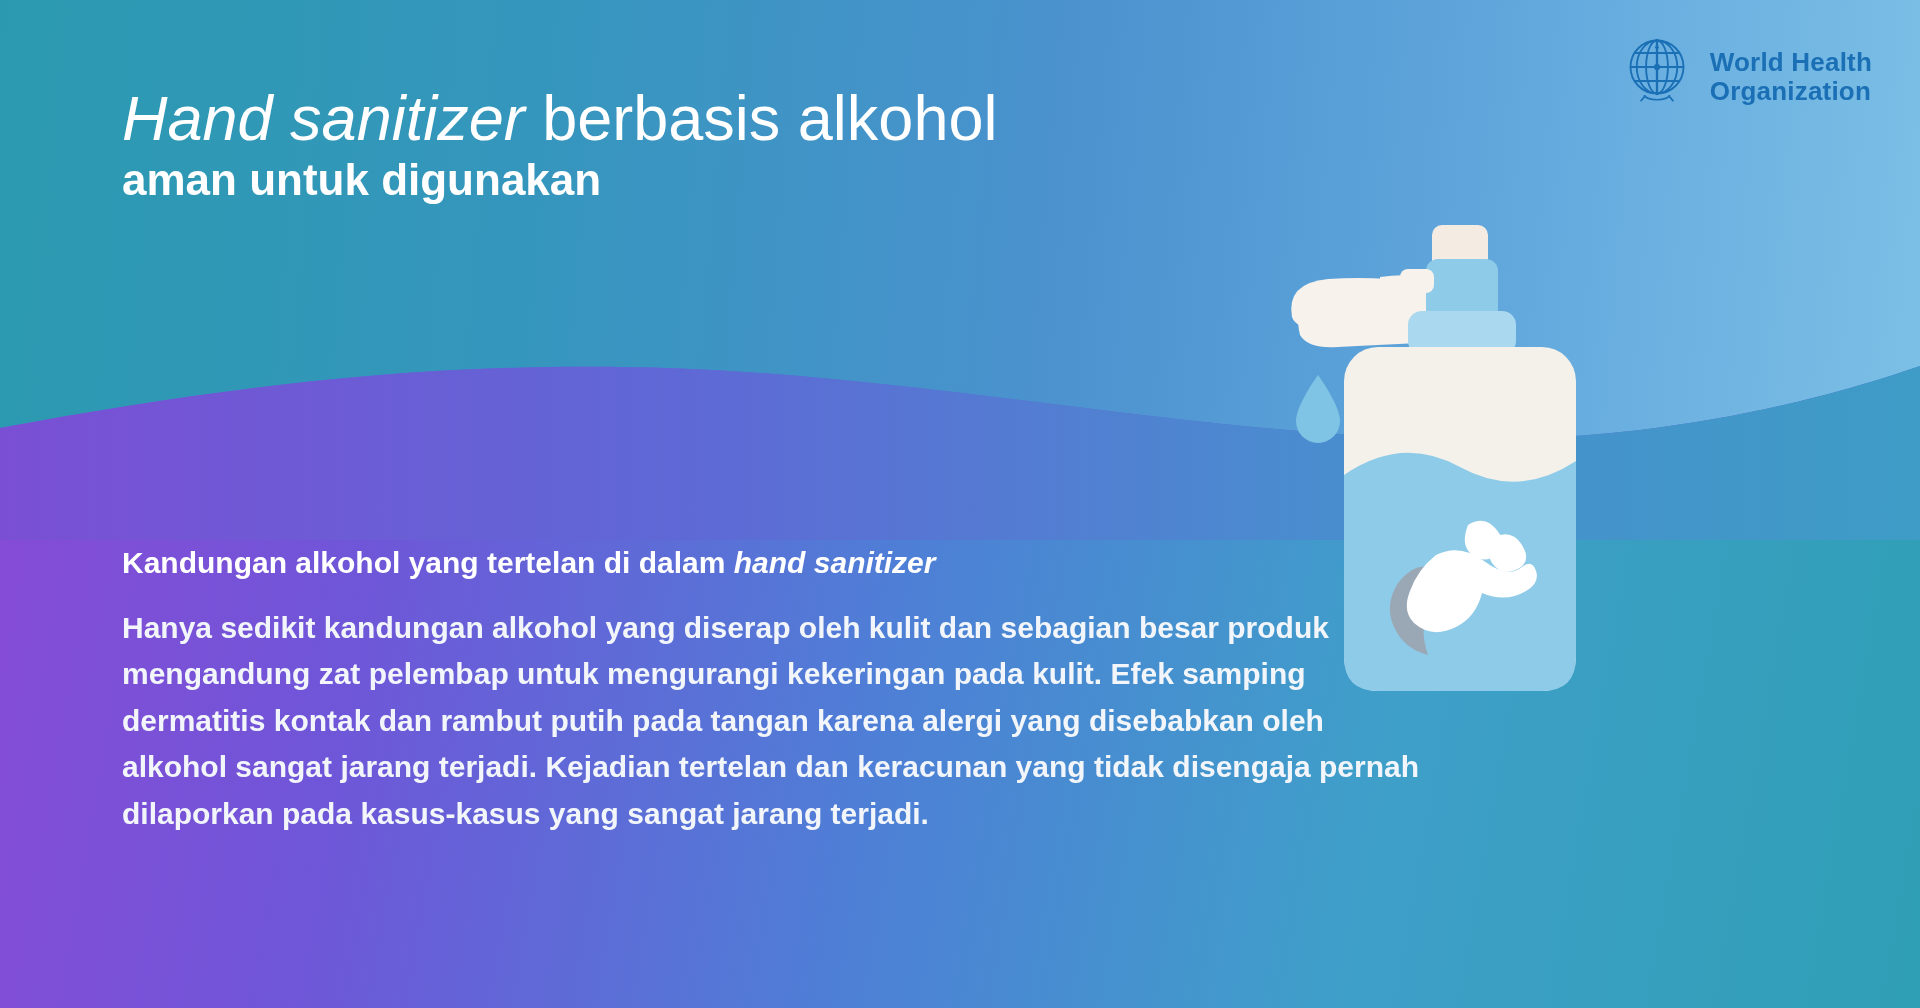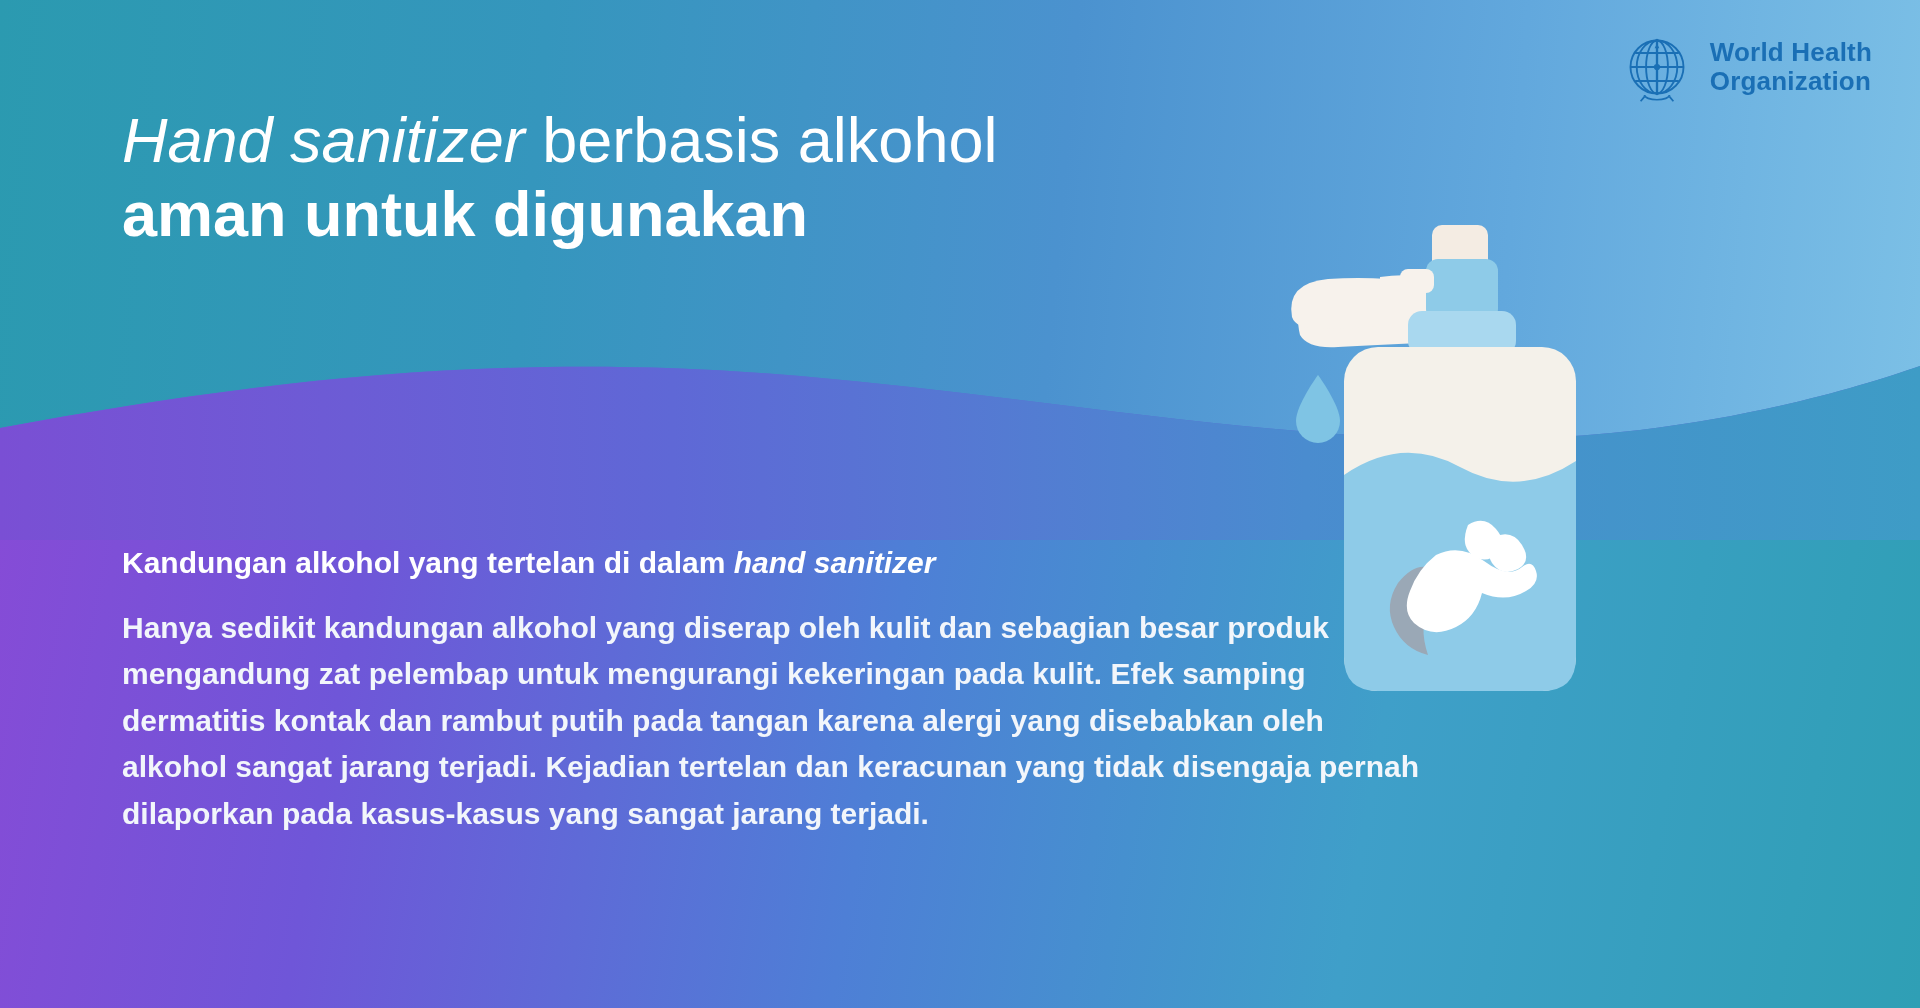--- a/index.html
+++ b/index.html
@@ -29,21 +29,21 @@
     left: 0; top: 280px;
     width: 1920px; height: 260px;
   }
   .wave svg { display: block; width: 1920px; height: 260px; }
 
   
   .who-logo {
     position: absolute;
     right: 48px; top: 28px;
     display: flex;
-    align-items: center;
+    align-items: flex-end;
     gap: 14px;
   }
   .who-emblem { width: 78px; height: 78px; }
   .who-text {
     color: #1a6fb5;
     font-weight: bold;
     font-size: 26px;
     line-height: 1.12;
     letter-spacing: 0.2px;
   }
@@ -52,28 +52,27 @@
   .headline {
     position: absolute;
     left: 122px; top: 86px;
     color: #ffffff;
   }
   .headline .l1 {
     font-size: 63px;
     line-height: 1.02;
     font-weight: 400;
     white-space: nowrap;
-    margin-top: 22px;
   }
   .headline .l1 em {
     font-style: italic;
     font-weight: 400;
   }
   .headline .l2, .headline .l3 {
-    font-size: 63px;
+    font-size: 44px;
     font-weight: bold;
     line-height: 1.35;
     white-space: nowrap;
   }
 
   
   .body-copy {
     position: absolute;
     left: 122px; top: 540px;
     width: 1300px;

